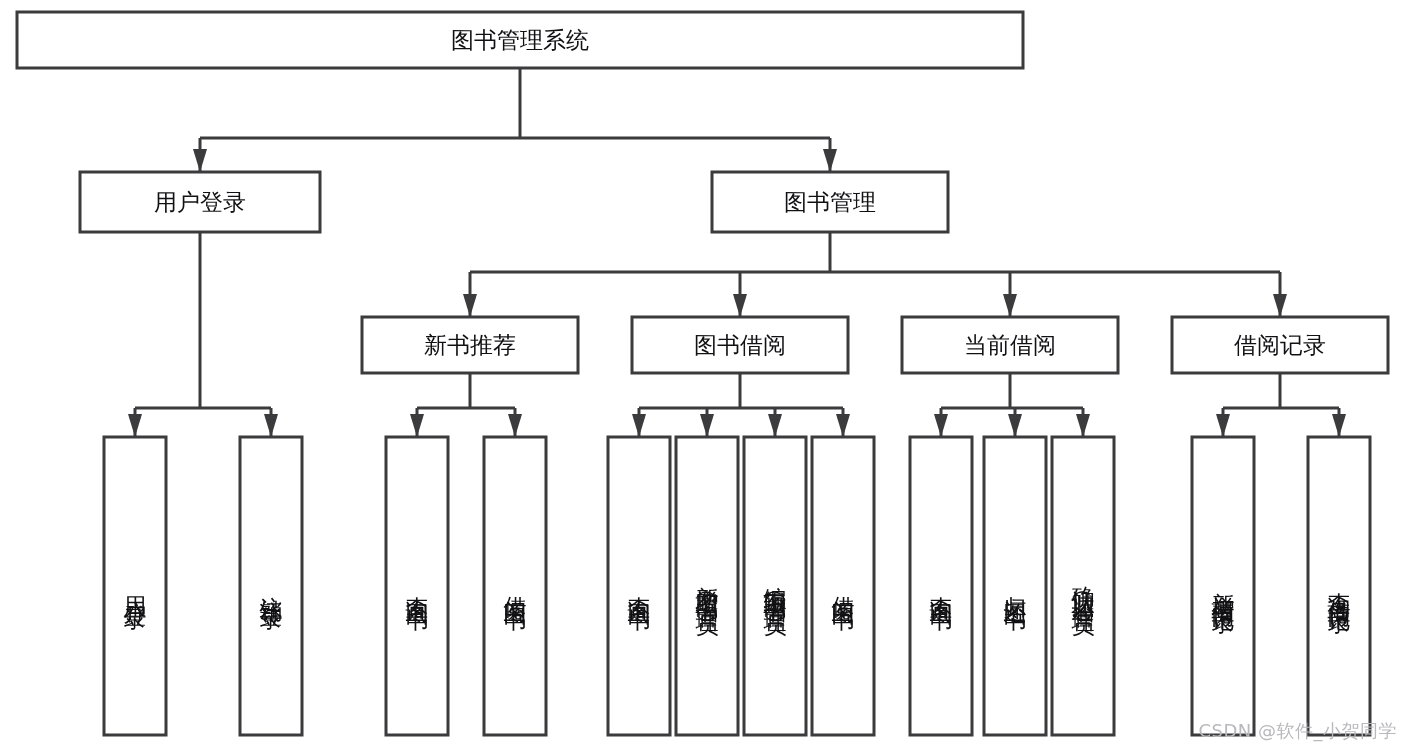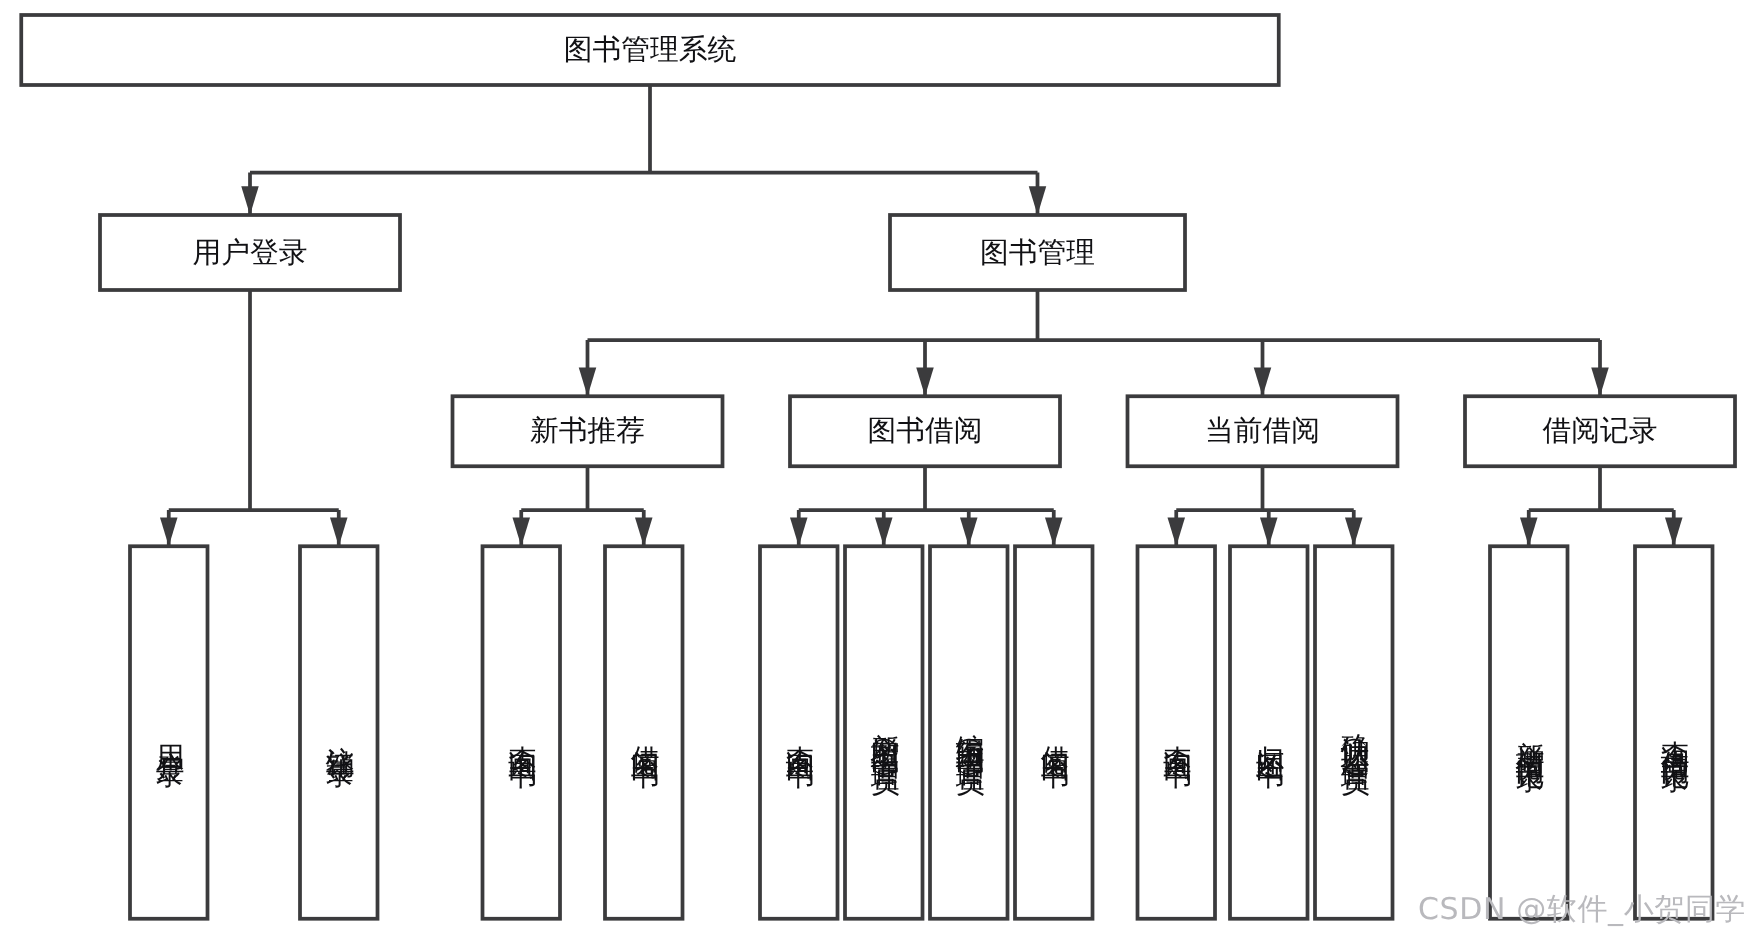--- a/index.html
+++ b/index.html
@@ -64,21 +64,21 @@
     line-height: 1;
     letter-spacing: 4px;
     color: #111114;
     white-space: nowrap;
   }
   .watermark {
     position: absolute;
     right: 8px;
     bottom: 4px;
     font-family: "DejaVu Sans", "Liberation Sans", sans-serif;
-    font-size: 24px;
+    font-size: 18px;
     color: #b9b9bd;
     white-space: nowrap;
     letter-spacing: 0.5px;
   }
 </style>
 </head>
 <body>
 
 <div id="diagram-root">
   <svg class="tree" viewBox="0 0 1405 747" xmlns="http://www.w3.org/2000/svg">

